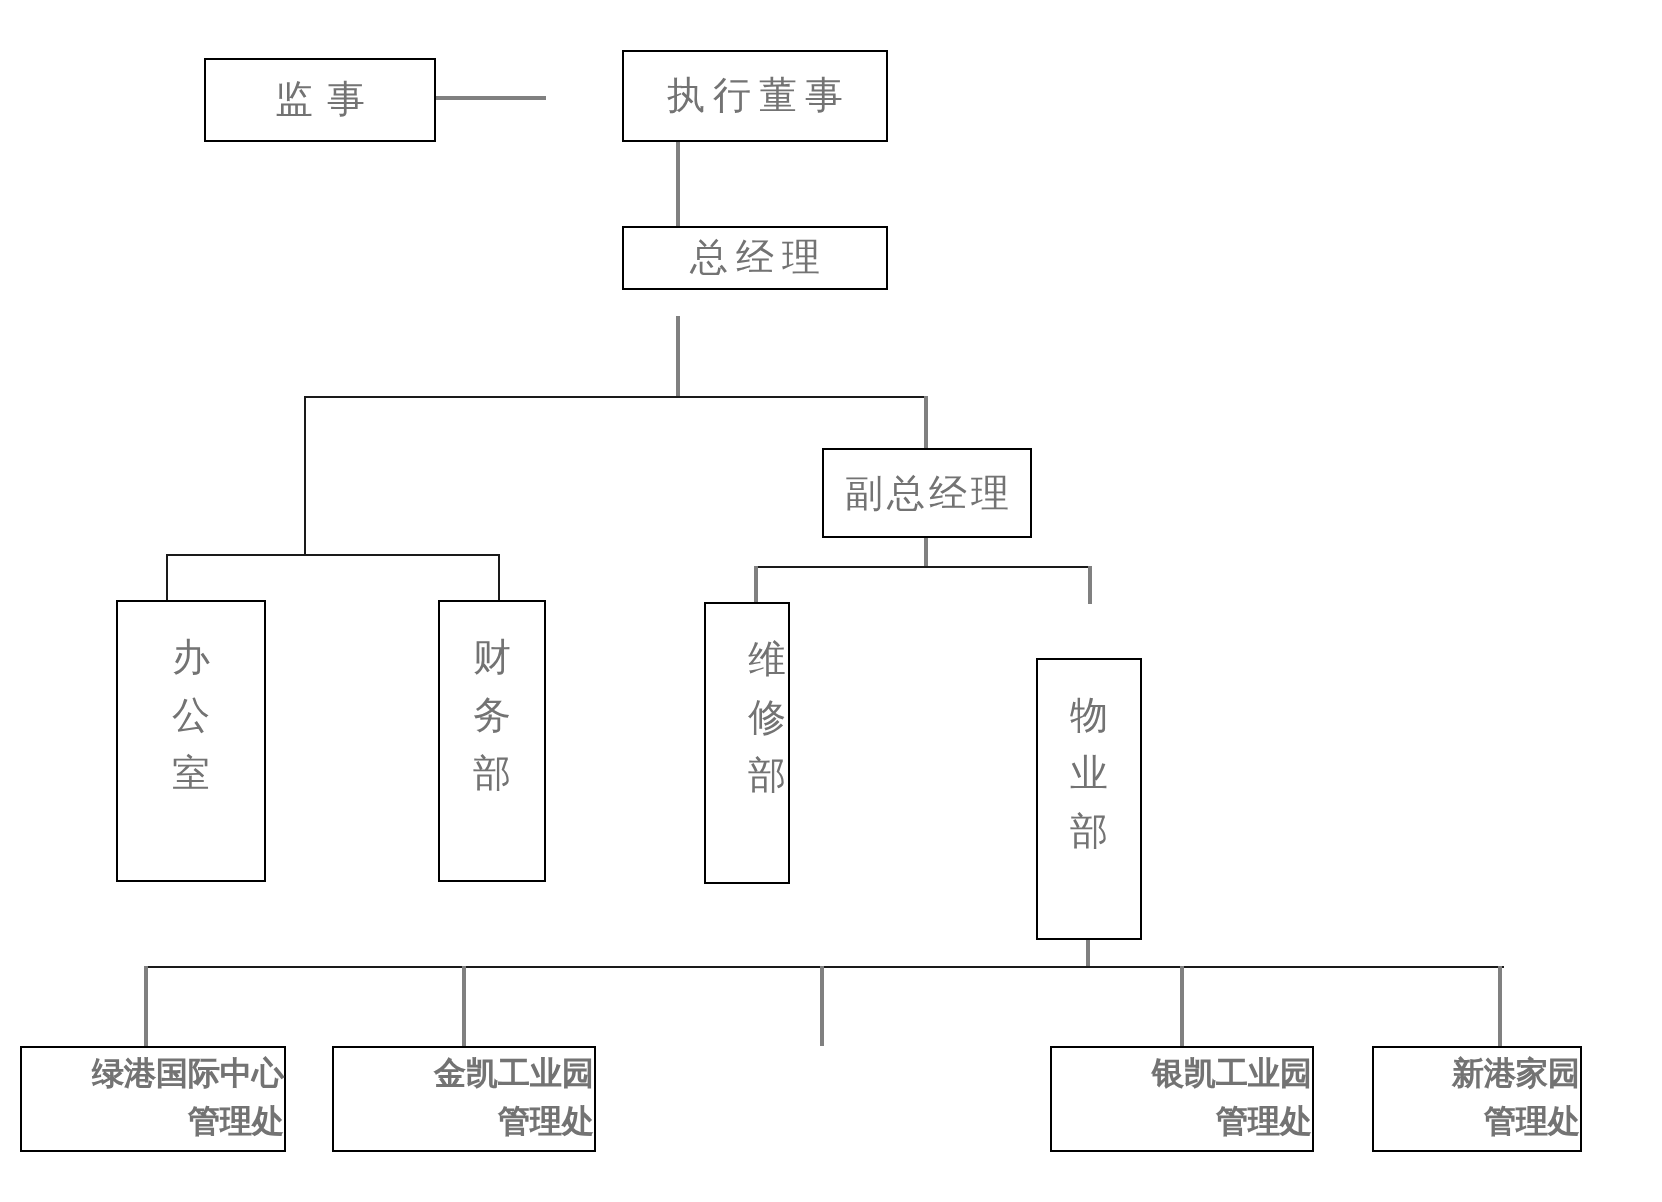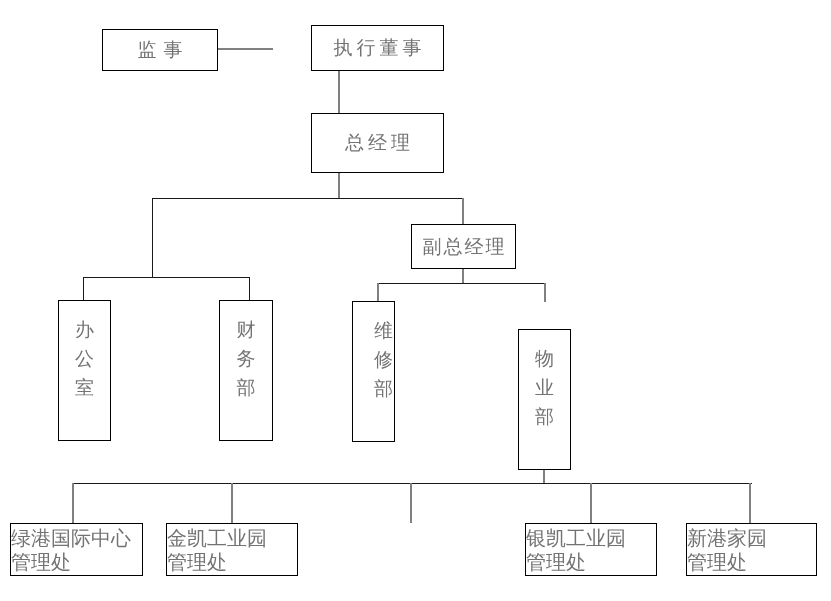--- a/index.html
+++ b/index.html
@@ -41,25 +41,26 @@
     margin: 14px auto 0;
     font-size: 19px;
     line-height: 29px;
     word-break: break-all;
     text-align: center;
   }
   
   .b-node {
     display: flex;
     flex-direction: column;
-    align-items: flex-start;
+    align-items: flex-end;
     justify-content: center;
-    font-size: 20px;
+    font-size: 16px;
     line-height: 24px;
     text-align: center;
+    font-weight: bold;
   }
   
   .hline { position: absolute; height: 1px; background: var(--line-black); }
   .hline.gray { height: 2px; background: var(--line-gray); }
   .vline { position: absolute; width: 2px; background: var(--line-gray); }
   .vline.thin { width: 1px; background: var(--line-black); }
 </style>
 </head>
 <body>
 
@@ -86,29 +87,29 @@
   <div class="vline" style="left:590px; top:483px; height:40px;"></div>
   <div class="vline" style="left:749px; top:483px; height:40px;"></div>
 
   <div class="node t-node ls-wide" style="left:102px; top:29px; width:116px; height:42px;">
     <span>监事</span>
   </div>
   <div class="node t-node ls-mid" style="left:273px; top:25px; width:133px; height:46px;">
     <span>执行董事</span>
   </div>
 
-  <div class="node t-node ls-mid" style="left:273px; top:113px; width:133px; height:60px;">
+  <div class="node t-node ls-mid" style="left:273px; top:113px; width:133px; height:32px;">
     <span>总经理</span>
   </div>
 
   <div class="node t-node ls-small" style="left:411px; top:224px; width:105px; height:45px;">
     <span>副总经理</span>
   </div>
 
-  <div class="node v-node" style="left:58px; top:300px; width:53px; height:141px;">
+  <div class="node v-node" style="left:58px; top:300px; width:75px; height:141px;">
     <div class="v-text">办公室</div>
   </div>
   <div class="node v-node" style="left:219px; top:300px; width:54px; height:141px;">
     <div class="v-text">财务部</div>
   </div>
   <div class="node v-node" style="left:352px; top:301px; width:43px; height:141px;padding-left:20px;">
     <div class="v-text">维修部</div>
   </div>
   <div class="node v-node" style="left:518px; top:301px; width:53px; height:141px;margin-top:28px;">
     <div class="v-text">物业部</div>
@@ -119,18 +120,18 @@
     <div>管理处</div>
   </div>
   <div class="node b-node" style="left:166px; top:523px; width:132px; height:53px;">
     <div>金凯工业园</div>
     <div>管理处</div>
   </div>
   <div class="node b-node" style="left:525px; top:523px; width:132px; height:53px;">
     <div>银凯工业园</div>
     <div>管理处</div>
   </div>
-  <div class="node b-node" style="left:686px; top:523px; width:131px; height:53px;">
+  <div class="node b-node" style="left:686px; top:523px; width:105px; height:53px;">
     <div>新港家园</div>
     <div>管理处</div>
   </div>
 
 </div>
 
 </body></html>

